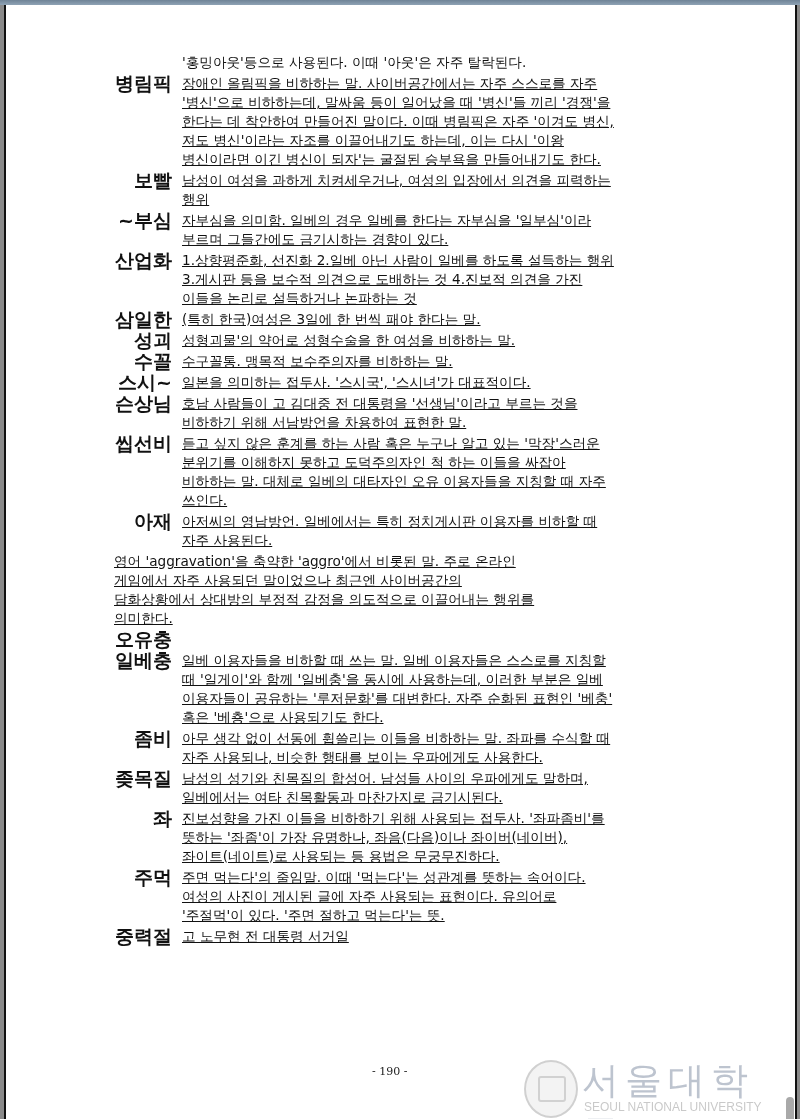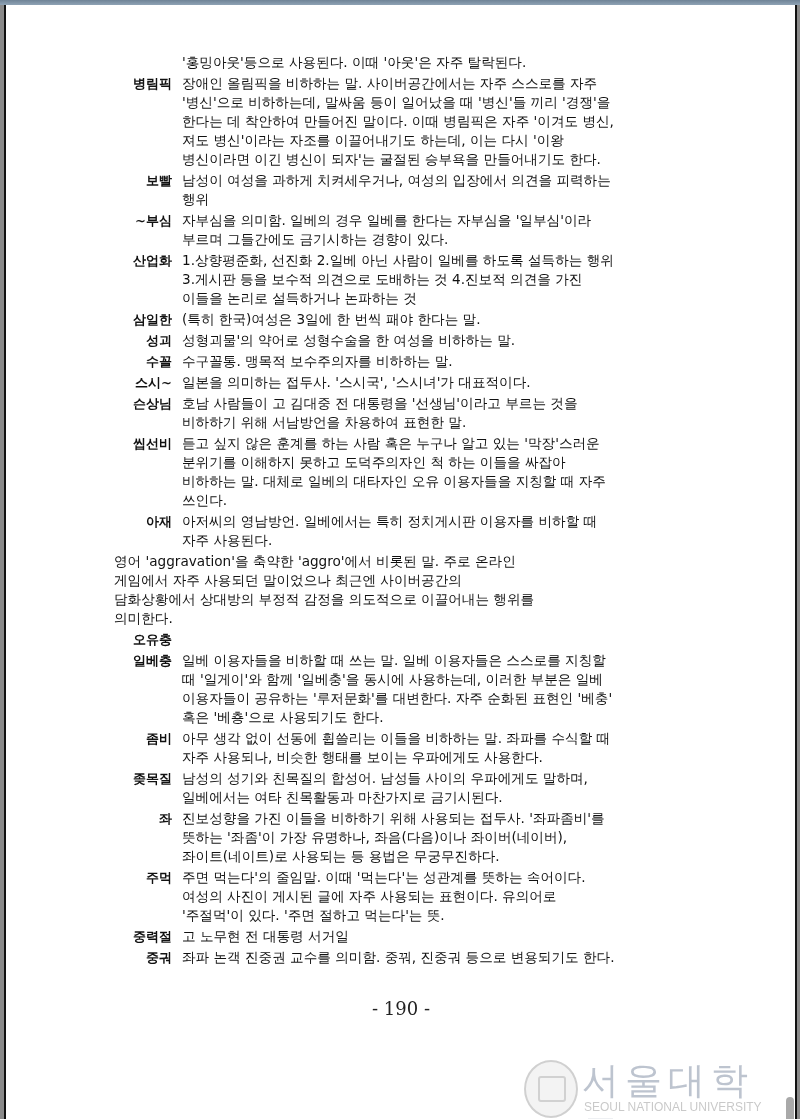--- a/index.html
+++ b/index.html
@@ -28,26 +28,26 @@
     position: absolute; left: 6px; top: 5px; width: 789px; height: 1114px;
   }
   .content {
     position: absolute; left: 108px; top: 48px; width: 600px;
     font-size: 13.6px; color: #111; line-height: 19px;
   }
   .cont { padding-left: 68px; }
   .entry { display: flex; margin-top: 2px; }
   .term {
     width: 58px; flex: 0 0 58px; text-align: right; font-weight: bold;
-    font-size: 13px; padding-right: 10px; white-space: nowrap;
+    font-size: 19px; padding-right: 10px; white-space: nowrap;
   }
-  .def { flex: 1; white-space: pre-line; }
+  .def { flex: 1; white-space: pre-line; text-decoration: underline; }
   .page-number {
-    position: absolute; left: 366px; top: 993px;
-    font-family: "DejaVu Serif", "Liberation Serif", serif; font-size: 18px; color: #222;
+    position: absolute; left: 366px; top: 1060px;
+    font-family: "DejaVu Serif", "Liberation Serif", serif; font-size: 11px; color: #222;
   }
   .watermark {
     position: absolute; left: 512px; top: 1022px; width: 245px; height: 62px; opacity: 0.45; margin-top: 29px;
   }
   .seal {
     position: absolute; left: 6px; top: 4px; width: 50px; height: 54px;
     border-radius: 50%; border: 2px solid #999; background: #e6e6e6;
   }
   .seal::after {
     content: ""; position: absolute; left: 12px; top: 14px; width: 24px; height: 22px;
@@ -166,24 +166,20 @@
         <div class="entry">
           <div class="term">주먹</div>
           <div class="def">주면 먹는다'의 줄임말. 이때 '먹는다'는 성관계를 뜻하는 속어이다.
 여성의 사진이 게시된 글에 자주 사용되는 표현이다. 유의어로
 '주절먹'이 있다. '주면 절하고 먹는다'는 뜻.</div>
         </div>
         <div class="entry">
           <div class="term">중력절</div>
           <div class="def">고 노무현 전 대통령 서거일</div>
         </div>
-        <div class="entry">
-          <div class="term">중궈</div>
-          <div class="def">좌파 논객 진중권 교수를 의미함. 중꿔, 진중궈 등으로 변용되기도 한다.</div>
-        </div>
       </div>
   </div>
 
   <div class="watermark">
     <div class="seal"></div>
     <div class="wm-kor">서울대학교</div>
     <div class="wm-eng">SEOUL NATIONAL UNIVERSITY</div>
   </div>
 
   <div class="page-number">- 190 -</div>

